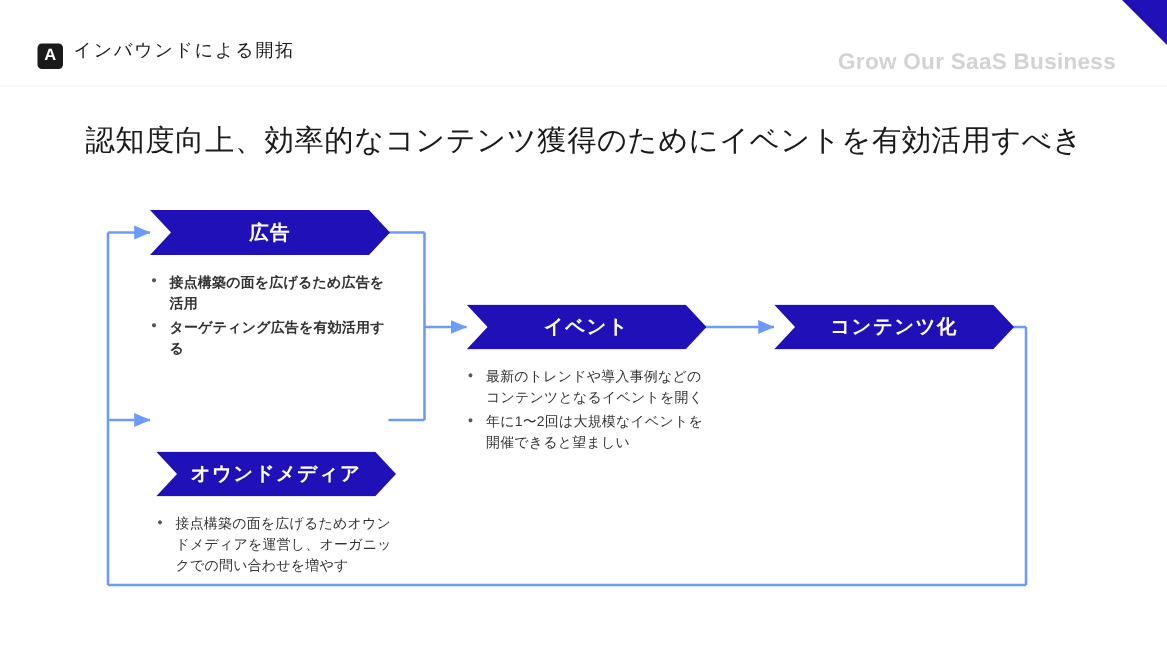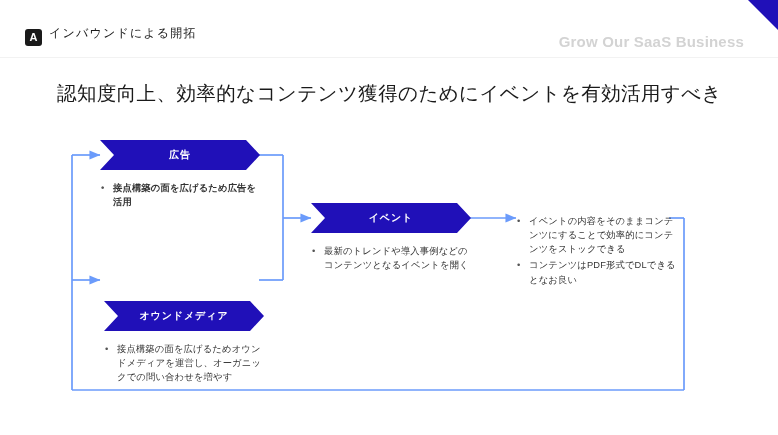--- a/index.html
+++ b/index.html
@@ -97,21 +97,21 @@
   
   .group {
     position: absolute;
   }
 
   
   .chev {
     position: relative;
     background: #2010b8;
     color: #ffffff;
-    font-size: 10px;
+    font-size: 13px;
     font-weight: bold;
     text-align: center;
     letter-spacing: 0.9px;
     -webkit-clip-path: polygon(0 0, calc(100% - 14px) 0, 100% 50%, calc(100% - 14px) 100%, 0 100%, 14px 50%);
     clip-path: polygon(0 0, calc(100% - 14px) 0, 100% 50%, calc(100% - 14px) 100%, 0 100%, 14px 50%);
     display: flex;
     align-items: center;
     justify-content: center;
     white-space: nowrap;
   }
@@ -185,42 +185,43 @@
         <path d="M684,390 L72,390"></path>
       </g>
     </svg>
 
     <div class="group" style="left:100px; top:140px; width:160px;">
       <div class="chev" style="width:160px; height:30px;">
         <span>広告</span>
       </div>
       <ul class="bullets" style="margin-top:11px; width:160px;font-weight:bold;">
         <li>接点構築の面を広げるため広告を活用</li>
+        <li>ターゲティング広告を有効活用する</li>
       </ul>
     </div>
 
     <div class="group" style="left:104px; top:265px; width:160px;margin-top:36px;">
       <div class="chev" style="width:160px; height:30px;">
         <span>オウンドメディア</span>
       </div>
       <ul class="bullets" style="margin-top:11px; width:160px;">
         <li>接点構築の面を広げるためオウンドメディアを運営し、オーガニックでの問い合わせを増やす</li>
       </ul>
     </div>
 
     <div class="group" style="left:311px; top:203px; width:160px;">
       <div class="chev" style="width:160px; height:30px;">
         <span>イベント</span>
       </div>
       <ul class="bullets" style="margin-top:11px; width:162px;">
         <li>最新のトレンドや導入事例などのコンテンツとなるイベントを開く</li>
+        <li>年に1〜2回は大規模なイベントを開催できると望ましい</li>
       </ul>
     </div>
 
     <div class="group" style="left:516px; top:203px; width:160px;">
-      <ul class="bullets" style="margin-top:11px; width:162px;">
-        <li>イベントの内容をそのままコンテンツにすることで効率的にコンテンツをストックできる</li>
-        <li>コンテンツはPDF形式でDLできるとなお良い</li>
-      </ul>
+      <div class="chev" style="width:160px; height:30px;">
+        <span>コンテンツ化</span>
+      </div>
     </div>
 
   </div>
 </div>
 
 </body></html>

